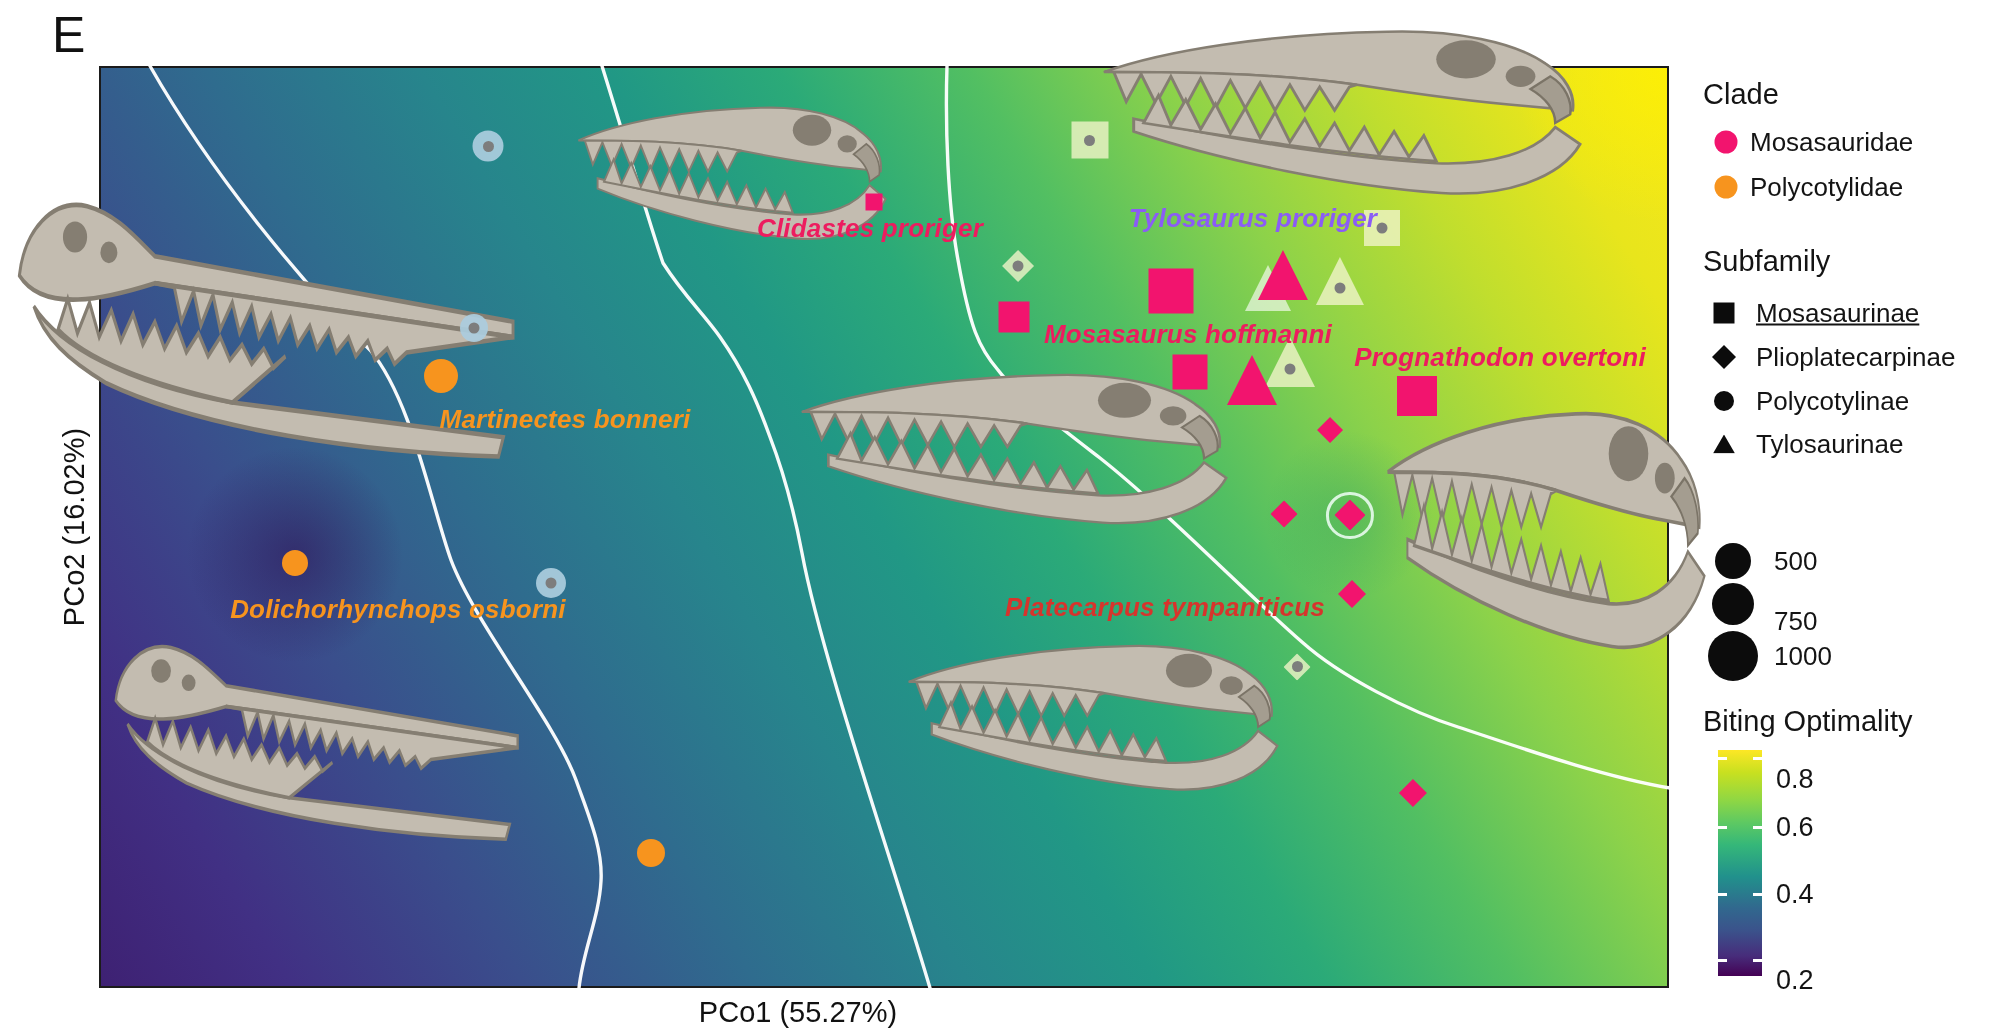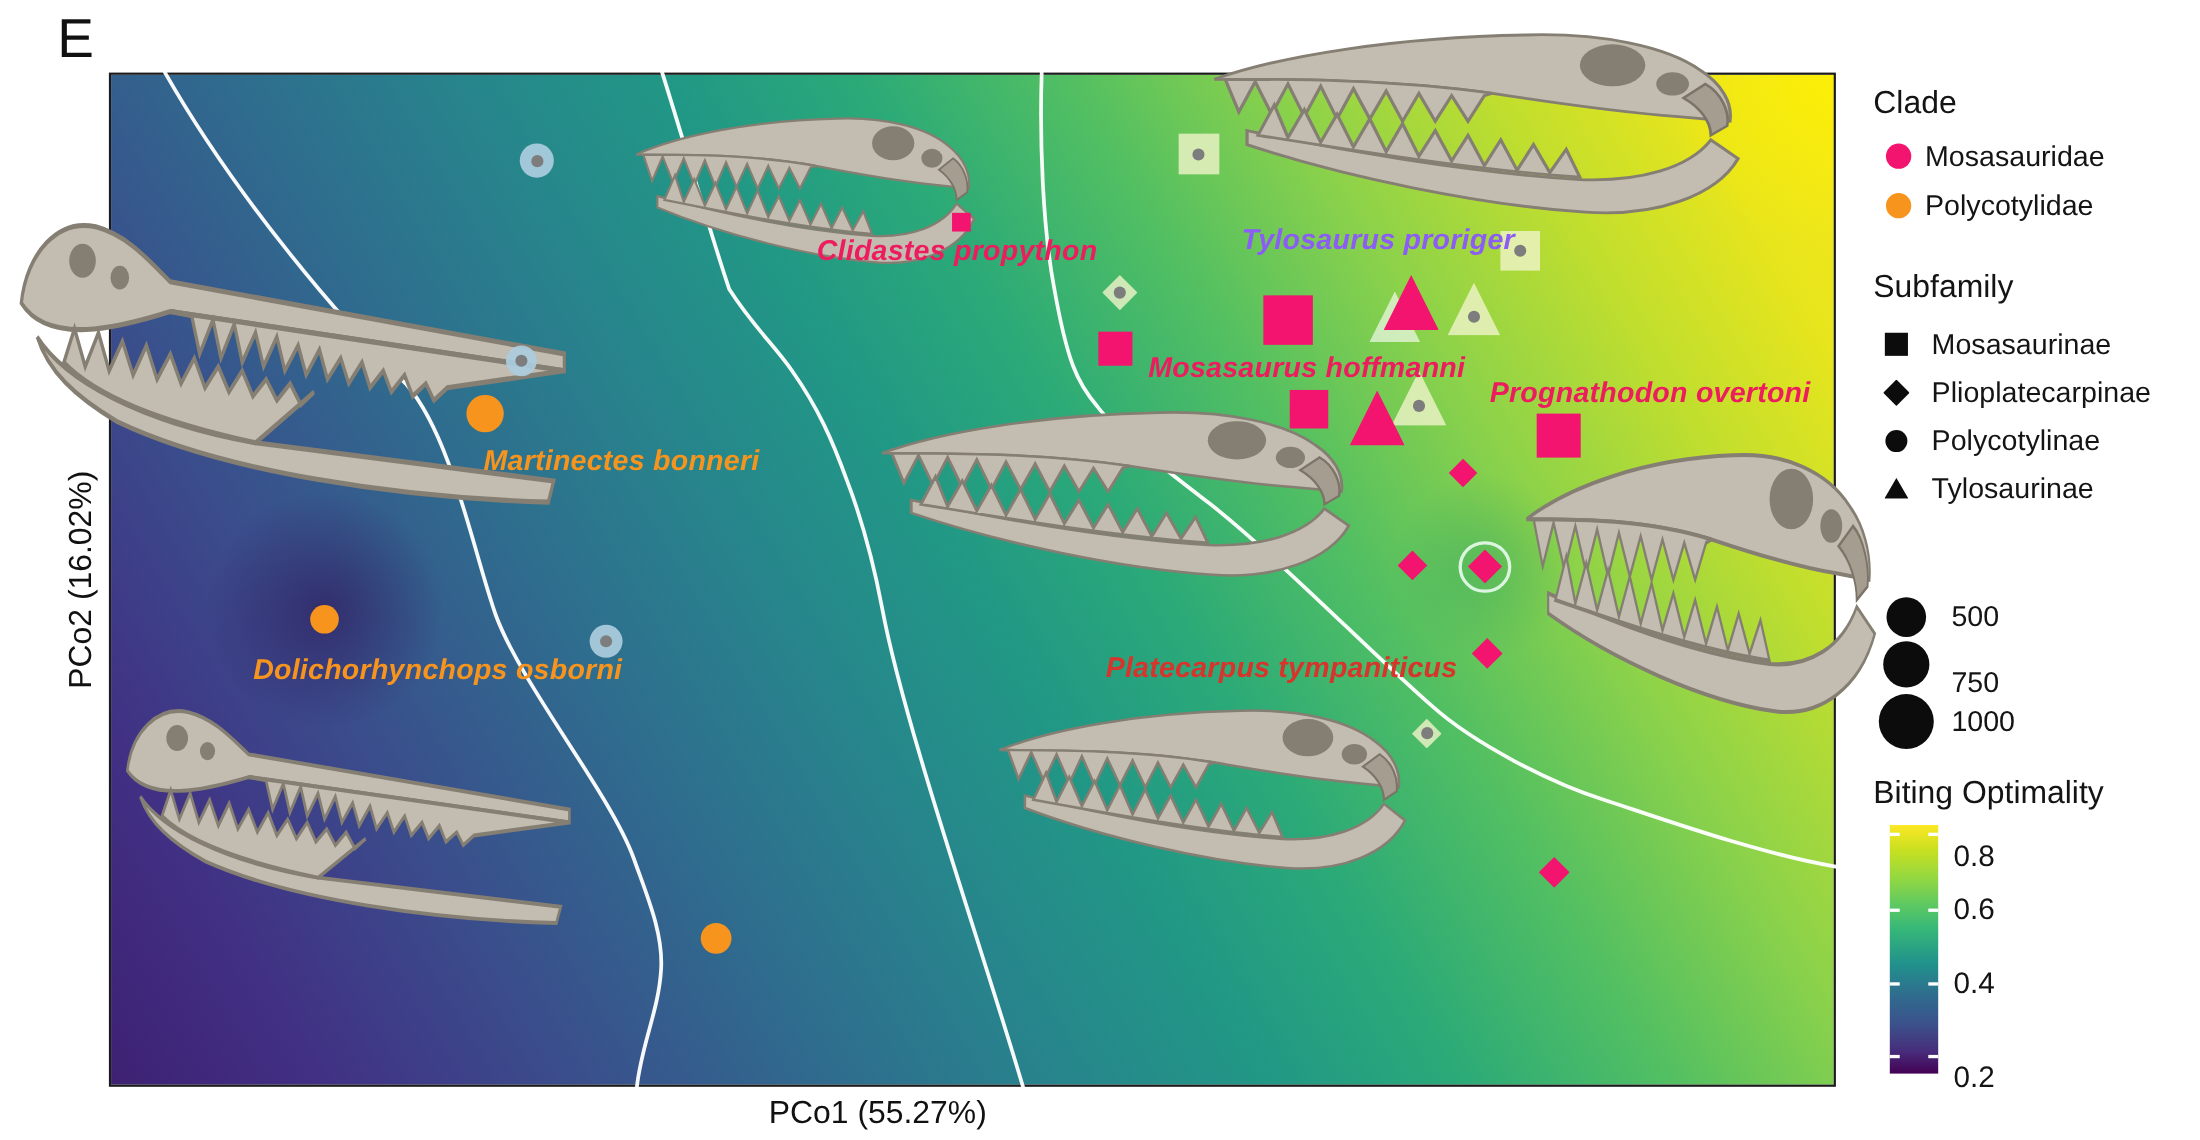--- a/index.html
+++ b/index.html
@@ -190,21 +190,21 @@
       <div class="marker pink diamond" style="left: 79.68%; top: 48.7%; height: 31px; width: 31px;">
         <div class="ring"></div>
         <div class="shape"></div>
       </div>
       <div class="marker pink diamond" style="left: 79.81%; top: 57.27%; height: 28px; width: 28px;">
         <div class="shape"></div>
       </div>
       <div class="marker pink diamond" style="left: 83.69%; top: 78.85%; height: 28px; width: 28px;">
         <div class="shape"></div>
       </div>
-      <div class="species-label" style="left: 49.11%; top: 17.57%; color: rgb(237, 28, 95);">Clidastes propython</div>
+      <div class="species-label" style="left: 49.11%; top: 17.57%; color: rgb(237, 28, 95);">Clidastes proriger</div>
       <div class="species-label" style="left: 73.5%; top: 16.49%; color: #8b5cf6;">Tylosaurus proriger</div>
       <div class="species-label" style="left: 69.36%; top: 29.07%; color: rgb(237, 28, 95);">Mosasaurus hoffmanni</div>
       <div class="species-label" style="left: 89.24%; top: 31.56%; color: rgb(237, 28, 95);">Prognathodon overtoni</div>
       <div class="species-label" style="left: 67.9%; top: 58.68%; color: rgb(215, 52, 44);">Platecarpus tympaniticus</div>
       <div class="species-label" style="left: 29.68%; top: 38.29%; color: rgb(247, 148, 30);">Martinectes bonneri</div>
       <div class="species-label" style="left: 19.04%; top: 58.89%; color: rgb(247, 148, 30);">Dolichorhynchops osborni</div>
     </div>
 
   <div id="x-axis-label">PCo1 (55.27%)</div>
   <div id="y-axis-label">PCo2 (16.02%)</div>
@@ -217,21 +217,21 @@
       <span class="lg-label" style="left:60px;">Mosasauridae</span>
     </div>
     <div class="lg-row" style="top:187px;">
       <span class="swatch sw-circle" style="left:36px;width:23px;height:23px;background:#F7941E;"></span>
       <span class="lg-label" style="left:60px;">Polycotylidae</span>
     </div>
 
     <div class="lg-title" style="left:13px;top:245px;">Subfamily</div>
     <div class="lg-row" style="top:313px;">
       <span class="swatch sw-black" style="left:34px;width:21px;height:21px;"></span>
-      <span class="lg-label" style="left:66px;">Mosasaurinae</span>
+      <span class="lg-label" style="left:66px;text-decoration:underline;">Mosasaurinae</span>
     </div>
     <div class="lg-row" style="top:357px;">
       <span class="swatch sw-black sw-diamond" style="left:34px;width:24px;height:24px;"></span>
       <span class="lg-label" style="left:66px;">Plioplatecarpinae</span>
     </div>
     <div class="lg-row" style="top:401px;">
       <span class="swatch sw-black sw-circle" style="left:34px;width:20px;height:20px;"></span>
       <span class="lg-label" style="left:66px;">Polycotylinae</span>
     </div>
     <div class="lg-row" style="top:444px;">

